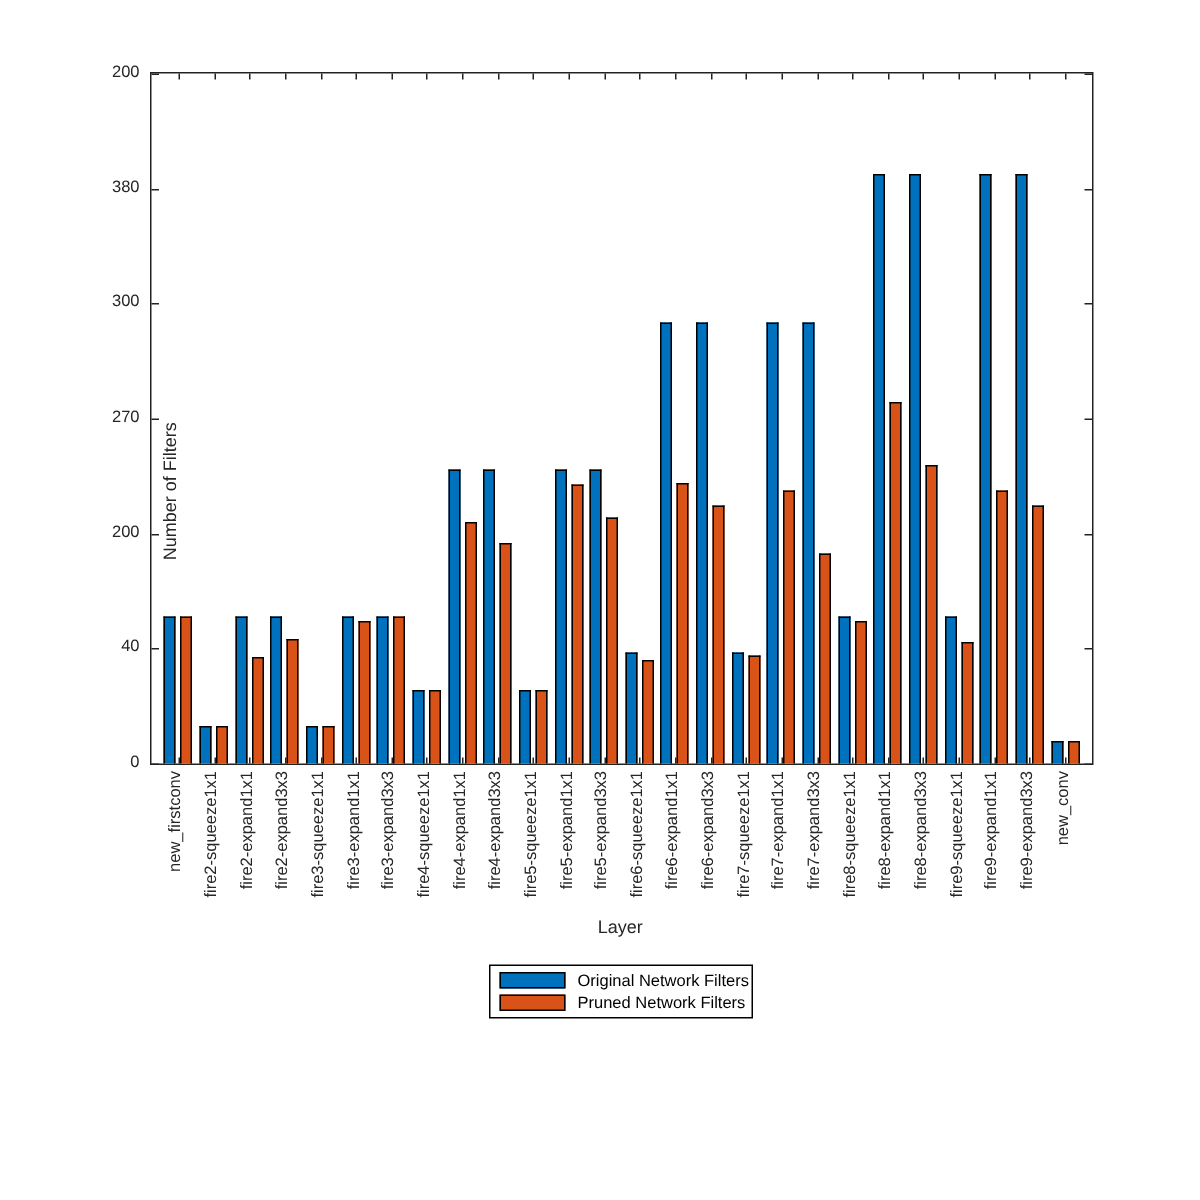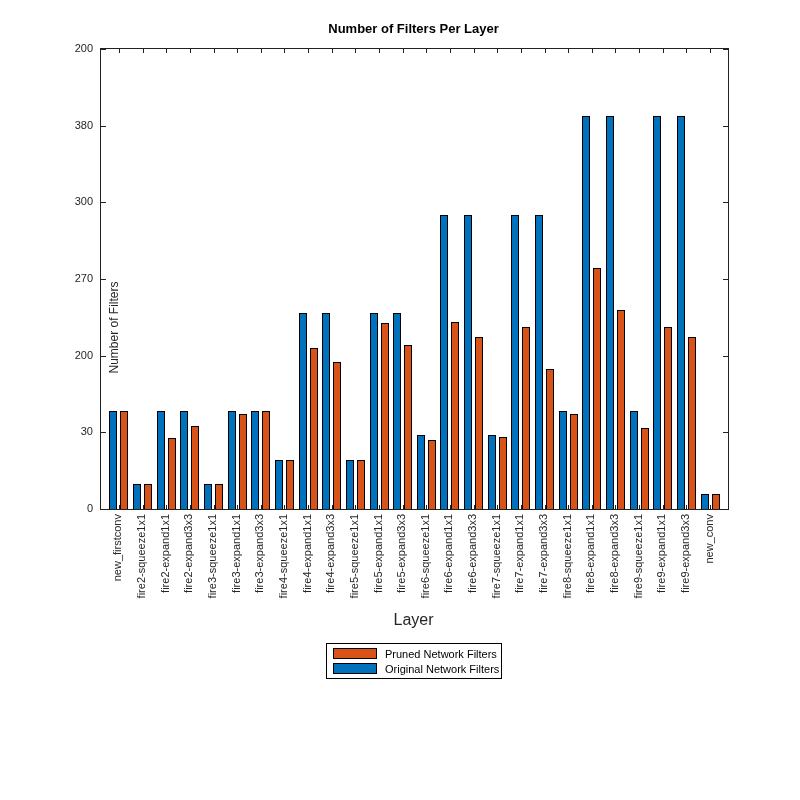--- a/index.html
+++ b/index.html
@@ -12,33 +12,32 @@
   .ytick{position:absolute;background:#222;height:1px;width:5px;}
   .xtick{position:absolute;background:#222;width:1px;height:4px;}
   .ylab{position:absolute;width:40px;text-align:right;font-size:11px;line-height:13px;color:#262626;}
   .xlab{position:absolute;width:95px;height:13px;font-size:11px;line-height:13px;color:#262626;
         text-align:right;white-space:nowrap;transform:rotate(-90deg);transform-origin:100% 0;}
   .bar{position:absolute;bottom:0;width:8px;box-sizing:border-box;
        border:1px solid #000;border-bottom:none;}
   .y-axis-label{position:absolute;left:-97px;top:271px;width:220px;height:15px;text-align:center;
         font-size:12px;color:#262626;transform:rotate(-90deg);}
   .x-axis-label{position:absolute;left:100px;top:611px;width:627px;text-align:center;
-        font-size:16px;color:#262626;}
+        font-size:12px;color:#262626;}
   .legend{position:absolute;left:326px;top:643px;width:176px;border:1px solid #000;
         background:#fff;box-sizing:border-box;padding:2px 0;}
   .legend-row{display:flex;align-items:center;height:15px;}
   .legend-swatch{width:44px;height:11px;margin-left:6px;box-sizing:border-box;
         border:1px solid #000;flex:0 0 auto;}
   .legend-label{font-size:11px;color:#000;margin-left:8px;white-space:nowrap;}
 </style>
 </head>
 <body>
 
 <div class="figure">
-  <div class="chart-title">Number of Filters Per Layer</div>
 
   <div class="plot-area">
     <div class="y-axis-label">Number of Filters</div>
     <div id="ticks">
         <div class="ytick" style="left: 0px; top: 460px;"></div>
         <div class="ytick" style="right: 0px; top: 460px;"></div>
         <div class="ytick" style="left: 0px; top: 383px;"></div>
         <div class="ytick" style="right: 0px; top: 383px;"></div>
         <div class="ytick" style="left: 0px; top: 307px;"></div>
         <div class="ytick" style="right: 0px; top: 307px;"></div>
@@ -154,21 +153,21 @@
         <div class="bar" title="fire9-expand1x1: 119" style="left: 563px; height: 182px; background: rgb(217, 83, 25);"></div>
         <div class="bar" title="fire9-expand3x3: 256" style="left: 576px; height: 393px; background: rgb(0, 114, 189);"></div>
         <div class="bar" title="fire9-expand3x3: 112" style="left: 587px; height: 172px; background: rgb(217, 83, 25);"></div>
         <div class="bar" title="new_conv: 10" style="left: 600px; height: 15px; background: rgb(0, 114, 189);"></div>
         <div class="bar" title="new_conv: 10" style="left: 611px; height: 15px; background: rgb(217, 83, 25);"></div>
       </div>
   </div>
 
   <div id="yticklabels">
       <div class="ylab" style="left: 53px; top: 502px;">0</div>
-      <div class="ylab" style="left: 53px; top: 425px;">30</div>
+      <div class="ylab" style="left: 53px; top: 425px;">40</div>
       <div class="ylab" style="left: 53px; top: 349px;">200</div>
       <div class="ylab" style="left: 53px; top: 272px;">270</div>
       <div class="ylab" style="left: 53px; top: 195px;">300</div>
       <div class="ylab" style="left: 53px; top: 119px;">380</div>
       <div class="ylab" style="left: 53px; top: 42px;">200</div>
     </div>
   <div id="xticklabels">
       <div class="xlab" style="position: absolute; left: 16.4683px; top: 514px;">new_firstconv</div>
       <div class="xlab" style="position: absolute; left: 40.1109px; top: 514px;">fire2-squeeze1x1</div>
       <div class="xlab" style="position: absolute; left: 63.7534px; top: 514px;">fire2-expand1x1</div>
@@ -194,21 +193,21 @@
       <div class="xlab" style="position: absolute; left: 536.604px; top: 514px;">fire9-squeeze1x1</div>
       <div class="xlab" style="position: absolute; left: 560.247px; top: 514px;">fire9-expand1x1</div>
       <div class="xlab" style="position: absolute; left: 583.889px; top: 514px;">fire9-expand3x3</div>
       <div class="xlab" style="position: absolute; left: 607.532px; top: 514px;">new_conv</div>
     </div>
 
   <div class="x-axis-label">Layer</div>
 
   <div class="legend" id="legend">
       <div class="legend-row">
+        <div class="legend-swatch" style="background: rgb(0, 114, 189);"></div>
+        <div class="legend-label">Original Network Filters</div>
+      </div>
+      <div class="legend-row">
         <div class="legend-swatch" style="background: rgb(217, 83, 25);"></div>
         <div class="legend-label">Pruned Network Filters</div>
       </div>
-      <div class="legend-row">
-        <div class="legend-swatch" style="background: rgb(0, 114, 189);"></div>
-        <div class="legend-label">Original Network Filters</div>
-      </div>
     </div>
 </div>
 
 </body></html>

